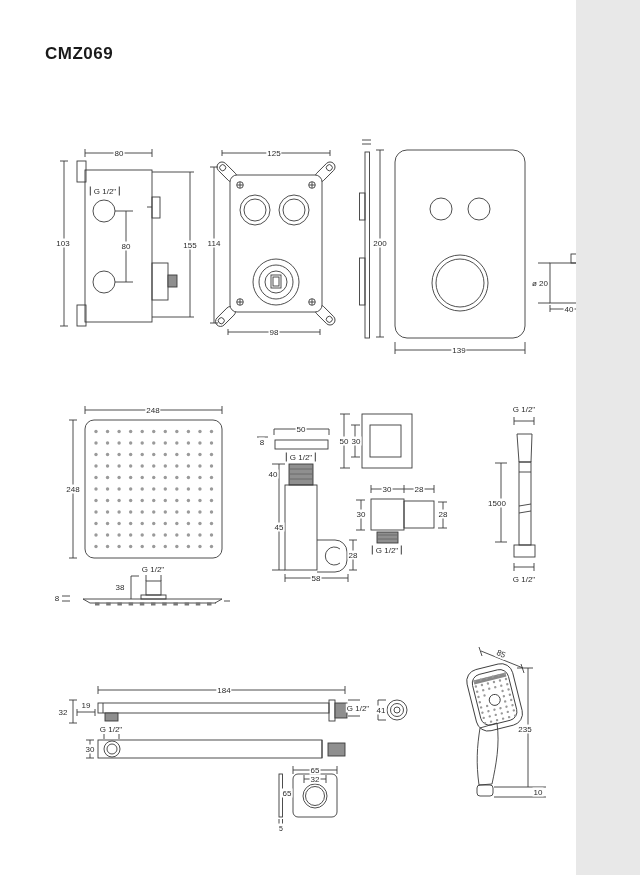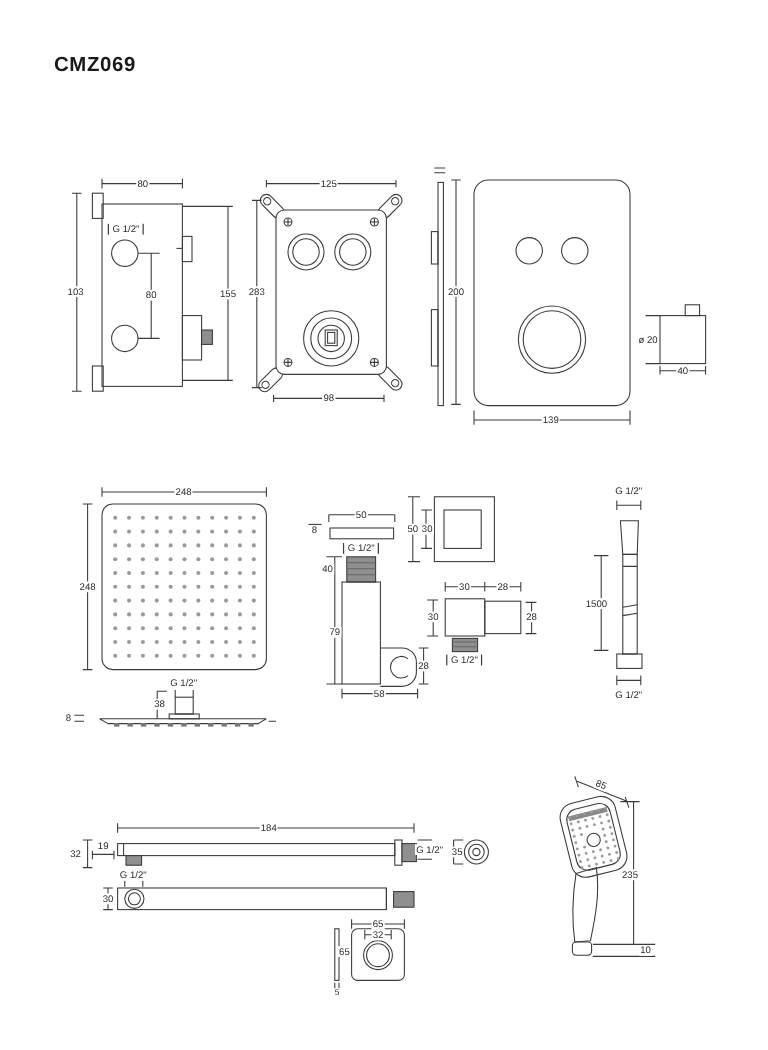--- a/index.html
+++ b/index.html
@@ -1,16 +1,16 @@
 <!DOCTYPE html>
 <html><head>
 <meta charset="utf-8">
 <style>
   html,body{margin:0;padding:0;background:#e8e8e8;}
-  #canvas{position:relative;width:640px;height:875px;background:#ffffff;overflow:hidden;
+  #canvas{position:relative;width:576px;height:875px;background:#ffffff;overflow:hidden;
           font-family:"Liberation Sans","DejaVu Sans",sans-serif;}
   #title{position:absolute;left:45px;top:44px;font-size:17px;font-weight:bold;color:#1a1a1a;letter-spacing:.5px;}
   svg{position:absolute;left:0;top:0;}
   .dim{position:absolute;transform:translate(-50%,-50%);font-size:8px;line-height:9px;color:#2b2b2b;
        background:#fff;padding:0 1px;white-space:nowrap;}
   .bars{border-left:1px solid #3b3b3b;border-right:1px solid #3b3b3b;padding:0 3px;}
   .rot{transform:translate(-50%,-50%) rotate(23deg);}
   .tiny{font-size:7px;}
 </style>
 </head>
@@ -389,61 +389,61 @@
     </g>
   </svg>
 
   <span class="dim" style="left:119px;top:153px">80</span>
   <span class="dim" style="left:63px;top:243px">103</span>
   <span class="dim bars" style="left:105px;top:191px">G 1/2"</span>
   <span class="dim" style="left:126px;top:246px">80</span>
   <span class="dim" style="left:190px;top:245px">155</span>
 
   <span class="dim" style="left:274px;top:153px">125</span>
-  <span class="dim" style="left:214px;top:243px">283</span>
+  <span class="dim" style="left:214px;top:243px">114</span>
   <span class="dim" style="left:274px;top:332px">98</span>
 
   <span class="dim" style="left:380px;top:243px">200</span>
   <span class="dim" style="left:459px;top:350px">139</span>
 
   <span class="dim" style="left:540px;top:283px">ø 20</span>
   <span class="dim" style="left:569px;top:309px">40</span>
 
   <span class="dim" style="left:153px;top:410px">248</span>
   <span class="dim" style="left:73px;top:489px">248</span>
   <span class="dim" style="left:153px;top:569px">G 1/2"</span>
-  <span class="dim" style="left:133px;top:587px">38</span>
+  <span class="dim" style="left:120px;top:587px">38</span>
   <span class="dim" style="left:57px;top:598px">8</span>
 
   <span class="dim" style="left:301px;top:429px">50</span>
   <span class="dim" style="left:262px;top:442px">8</span>
   <span class="dim bars" style="left:301px;top:457px">G 1/2"</span>
   <span class="dim" style="left:273px;top:474px">40</span>
-  <span class="dim" style="left:279px;top:527px">79</span>
+  <span class="dim" style="left:279px;top:527px">45</span>
   <span class="dim" style="left:353px;top:555px">28</span>
   <span class="dim" style="left:316px;top:578px">58</span>
 
   <span class="dim" style="left:344px;top:441px">50</span>
   <span class="dim" style="left:356px;top:441px">30</span>
 
   <span class="dim" style="left:387px;top:489px">30</span>
   <span class="dim" style="left:419px;top:489px">28</span>
   <span class="dim" style="left:361px;top:514px">30</span>
   <span class="dim" style="left:443px;top:514px">28</span>
   <span class="dim bars" style="left:387px;top:550px">G 1/2"</span>
 
   <span class="dim" style="left:524px;top:409px">G 1/2"</span>
   <span class="dim" style="left:497px;top:503px">1500</span>
   <span class="dim" style="left:524px;top:579px">G 1/2"</span>
 
   <span class="dim" style="left:224px;top:690px">184</span>
   <span class="dim" style="left:63px;top:712px">32</span>
   <span class="dim" style="left:86px;top:705px">19</span>
   <span class="dim" style="left:358px;top:708px">G 1/2"</span>
-  <span class="dim" style="left:381px;top:710px">35</span>
+  <span class="dim" style="left:381px;top:710px">41</span>
   <span class="dim" style="left:111px;top:729px">G 1/2"</span>
   <span class="dim" style="left:90px;top:749px">30</span>
 
   <span class="dim" style="left:315px;top:770px">65</span>
   <span class="dim" style="left:315px;top:779px">32</span>
   <span class="dim" style="left:287px;top:793px">65</span>
   <span class="dim tiny" style="left:281px;top:828px">5</span>
 
   <span class="dim rot" style="left:501px;top:654px">85</span>
   <span class="dim" style="left:525px;top:729px">235</span>

